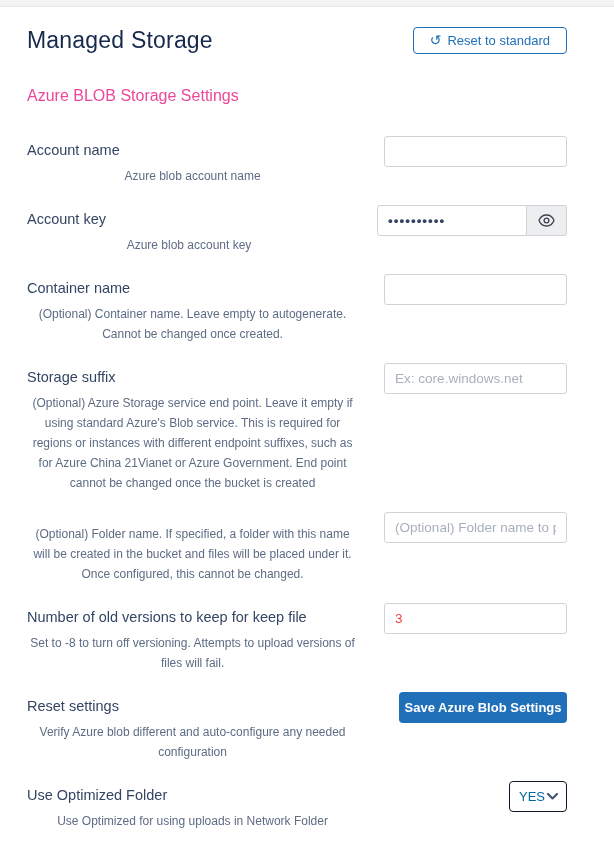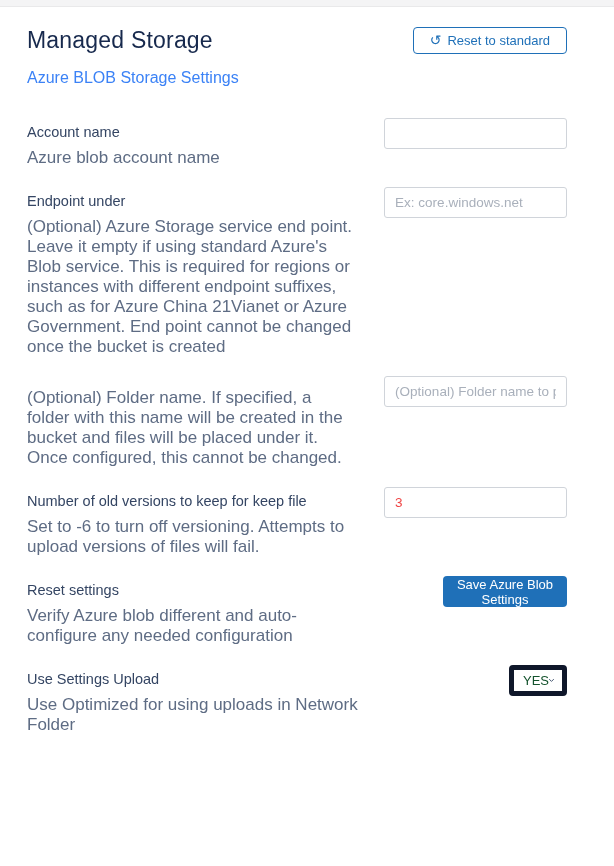--- a/index.html
+++ b/index.html
@@ -47,24 +47,24 @@
     padding: 5px 16px;
     cursor: pointer;
   }
   .reset-icon-glyph {
     font-size: 14px;
     line-height: 1;
     transform: translateY(-1px);
   }
   
   .section-heading {
-    margin-top: 12px;
+    margin-top: 30px;
     font-size: 16px;
     font-weight: 400;
-    color: #3b82f6;
+    color: #ec4899;
     line-height: 18px;
   }
   
   .field-row {
     display: flex;
     align-items: flex-start;
     margin-top: 24px;
     gap: 20px;
   }
   .field-row.first { margin-top: 36px; }
@@ -75,24 +75,25 @@
     margin-top: -5px;
   }
   .field-label {
     font-size: 14.5px;
     line-height: 18px;
     font-weight: 500;
     color: #344563;
   }
   .field-help {
     margin-top: 7px;
-    font-size: 17px;
+    font-size: 12px;
     line-height: 20px;
     font-weight: 400;
     color: #5e6c84;
+    text-align: center;
   }
   
   .text-input {
     width: 100%;
     height: 31px;
     border: 1px solid #d0d4da;
     border-radius: 3px;
     padding: 0 10px;
     font-family: "Liberation Sans", sans-serif;
     font-size: 13.5px;
@@ -121,45 +122,45 @@
     border-top-right-radius: 3px;
     border-bottom-right-radius: 3px;
     display: flex;
     align-items: center;
     justify-content: center;
     cursor: pointer;
   }
   .save-btn {
     display: block;
     margin-left: auto;
-    width: 124px;
+    width: 168px;
     height: 31px;
     background: #1f70b8;
     color: #ffffff;
     border: none;
     border-radius: 4px;
     font-family: "Liberation Sans", sans-serif;
     font-size: 13px;
-    font-weight: normal;
+    font-weight: bold;
     cursor: pointer;
   }
   .select-box {
     margin-left: auto;
     width: 58px;
     height: 31px;
-    border: 5px solid #0f172a;
+    border: 1px solid #0f172a;
     border-radius: 4px;
     background: #ffffff;
     display: flex;
     align-items: center;
     justify-content: space-between;
     padding: 0 8px 0 9px;
     font-size: 13px;
     font-weight: 500;
-    color: #14532d;
+    color: #0369a1;
     cursor: pointer;
   }
 </style>
 </head>
 <body>
 
 <div class="topbar"></div>
 
 <div class="container">
 
@@ -176,64 +177,90 @@
   <div class="field-row first">
     <div class="field-left">
       <div class="field-label">Account name</div>
       <div class="field-help">Azure blob account name</div>
     </div>
     <div class="field-right">
       <input type="text" class="text-input" value="" style="">
     </div>
   </div>
 
-
-
-  <div class="field-row">
-    <div class="field-left">
-      <div class="field-label">Endpoint under</div>
+  <div class="field-row">
+    <div class="field-left">
+      <div class="field-label">Account key</div>
+      <div class="field-help">Azure blob account key</div>
+    </div>
+    <div class="field-right">
+      <div class="input-group">
+        <input type="text" class="text-input" value="••••••••••" style="">
+        <button class="eye-btn">
+          <svg width="17" height="13" viewBox="0 0 17 13">
+            <path d="M8.5 1C5 1 2.2 3.4 1 6.5 2.2 9.6 5 12 8.5 12S14.8 9.6 16 6.5C14.8 3.4 12 1 8.5 1z" fill="none" stroke="#3b4350" stroke-width="1.3"></path>
+            <circle cx="8.5" cy="6.5" r="2.4" fill="none" stroke="#3b4350" stroke-width="1.3"></circle>
+          </svg>
+        </button>
+      </div>
+    </div>
+  </div>
+
+  <div class="field-row">
+    <div class="field-left">
+      <div class="field-label">Container name</div>
+      <div class="field-help">(Optional) Container name. Leave empty to autogenerate. Cannot be changed once created.</div>
+    </div>
+    <div class="field-right">
+      <input type="text" class="text-input" value="" style="">
+    </div>
+  </div>
+
+  <div class="field-row">
+    <div class="field-left">
+      <div class="field-label">Storage suffix</div>
       <div class="field-help">(Optional) Azure Storage service end point. Leave it empty if using standard Azure's Blob service. This is required for regions or instances with different endpoint suffixes, such as for Azure China 21Vianet or Azure Government. End point cannot be changed once the bucket is created</div>
     </div>
     <div class="field-right">
       <input type="text" class="text-input" placeholder="Ex: core.windows.net" style="">
     </div>
   </div>
 
   <div class="field-row">
     <div class="field-left">
       <div class="field-help">(Optional) Folder name. If specified, a folder with this name will be created in the bucket and files will be placed under it. Once configured, this cannot be changed.</div>
     </div>
     <div class="field-right">
       <input type="text" class="text-input" placeholder="(Optional) Folder name to place the" style="">
     </div>
   </div>
 
   <div class="field-row">
     <div class="field-left">
       <div class="field-label">Number of old versions to keep for keep file</div>
-      <div class="field-help">Set to -6 to turn off versioning. Attempts to upload versions of files will fail.</div>
+      <div class="field-help">Set to -8 to turn off versioning. Attempts to upload versions of files will fail.</div>
     </div>
     <div class="field-right">
       <input type="text" class="text-input" value="3" style="">
     </div>
   </div>
 
   <div class="field-row">
     <div class="field-left">
       <div class="field-label">Reset settings</div>
       <div class="field-help">Verify Azure blob different and auto-configure any needed configuration</div>
     </div>
     <div class="field-right">
       <button class="save-btn">Save Azure Blob Settings</button>
     </div>
   </div>
 
   <div class="field-row">
     <div class="field-left">
-      <div class="field-label">Use Settings Upload</div>
+      <div class="field-label">Use Optimized Folder</div>
       <div class="field-help">Use Optimized for using uploads in Network Folder</div>
     </div>
     <div class="field-right">
       <div class="select-box">
         <span>YES</span>
         <svg width="11" height="7" viewBox="0 0 11 7">
           <path d="M1 1l4.5 4.5L10 1" fill="none" stroke="#42526e" stroke-width="2.1" stroke-linecap="round" stroke-linejoin="round"></path>
         </svg>
       </div>
     </div>

